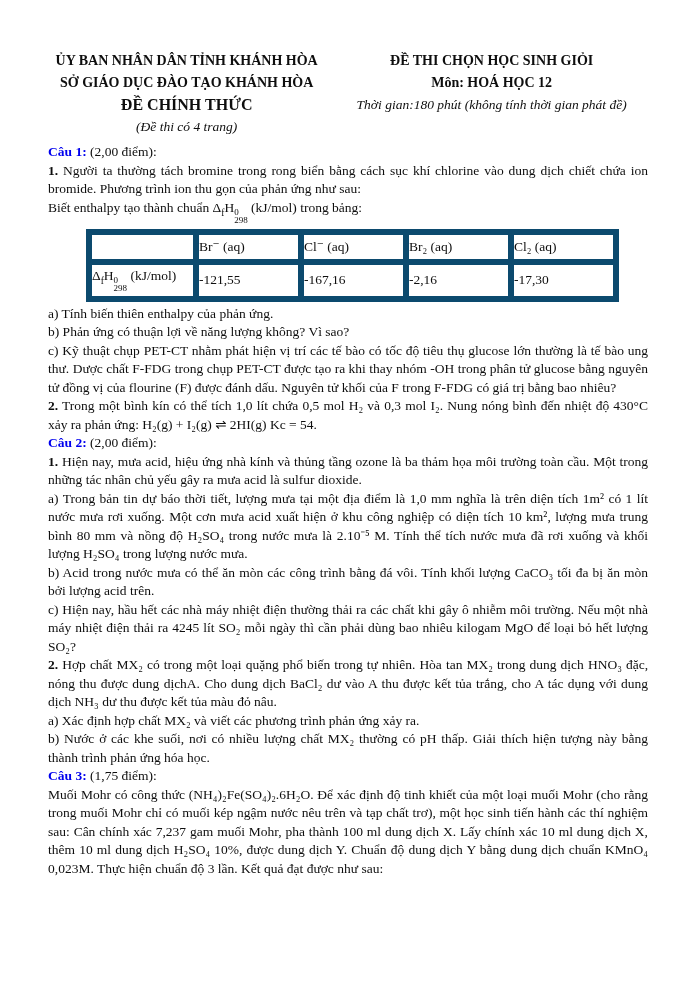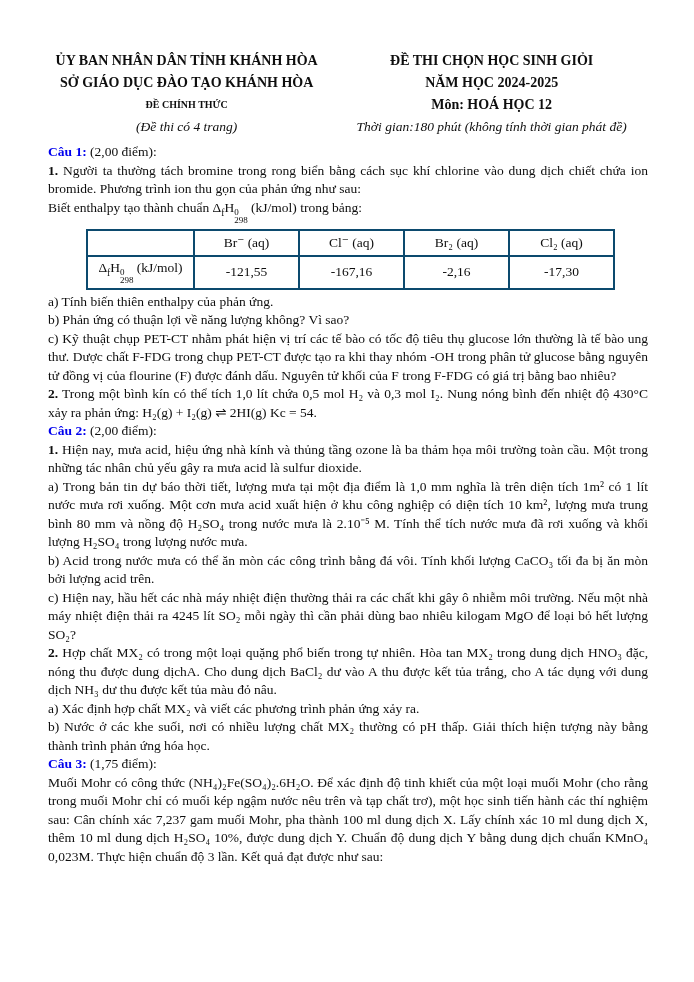--- a/index.html
+++ b/index.html
@@ -13,63 +13,62 @@
     box-sizing:border-box;
     width:694px;height:982px;
     padding:50px 46px 0 48px;
     background:#ffffff;
   }
   
   .doc-header{display:flex;width:100%;gap:10px;}
   .hdr-left{width:47%;text-align:center;}
   .hdr-right{width:53%;text-align:center;}
   .hdr-line{font-weight:bold;font-size:14px;line-height:22px;white-space:nowrap;}
-  .hdr-line.small{font-size:10px;}
+  .hdr-line.small{font-size:16px;}
   .hdr-italic{font-style:italic;font-weight:normal;font-size:13.5px;line-height:22px;white-space:nowrap;}
   
   .doc-body{margin-top:5px;}
   p{margin:0;font-size:13.5px;line-height:18.5px;font-family:Liberation Serif, serif;}
   .just{text-align:justify;}
   .cau{color:#0000ee;font-weight:bold;}
   b{font-weight:bold;}
   sub{font-size:9.5px;line-height:1;}
   .stack{
     display:inline-flex;flex-direction:column;align-items:flex-start;
     font-size:9px;line-height:8px;vertical-align:-3px;
   }
   .nowrap{white-space:nowrap;}
   
   table.enthalpy{
     border-collapse:collapse;table-layout:fixed;
     margin:5px 0 3px 38px;width:527px;
   }
   table.enthalpy td,table.enthalpy th{
-    border:2px solid #0c4a6e;font-weight:normal;font-size:13.5px;
-    text-align:center;vertical-align:middle;padding:0;margin-top:16px;
+    border:6px solid #0c4a6e;font-weight:normal;font-size:13.5px;
+    text-align:left;vertical-align:middle;padding:0;margin-top:16px;
   }
   table.enthalpy .hrow td,table.enthalpy .hrow th{height:24px;}
   table.enthalpy .vrow td{height:31px;}
   col.c0{width:107px;}
   col.cn{width:105px;}
 </style>
 </head>
 <body>
 
 <div class="page">
 
   <div class="doc-header">
     <div class="hdr-left">
       <div class="hdr-line">ỦY BAN NHÂN DÂN TỈNH KHÁNH HÒA</div>
       <div class="hdr-line">SỞ GIÁO DỤC ĐÀO TẠO KHÁNH HÒA</div>
       <div class="hdr-line small">ĐỀ CHÍNH THỨC</div>
       <div class="hdr-italic">(Đề thi có 4 trang)</div>
     </div>
     <div class="hdr-right">
       <div class="hdr-line">ĐỀ THI CHỌN HỌC SINH GIỎI</div>
-      <div class="hdr-line">NĂM HỌC 2024-2025</div>
       <div class="hdr-line">Môn: HOÁ HỌC 12</div>
       <div class="hdr-italic">Thời gian:180 phút (không tính thời gian phát đề)</div>
     </div>
   </div>
 
   <div class="doc-body">
 
     <p><span class="cau">Câu 1:</span> <span>(2,00 điểm):</span></p>
 
     <p class="just"><b>1.</b> <span>Người ta thường tách bromine trong rong biển bằng cách sục khí chlorine vào dung dịch chiết chứa ion bromide. Phương trình ion thu gọn của phản ứng như sau:</span></p>

